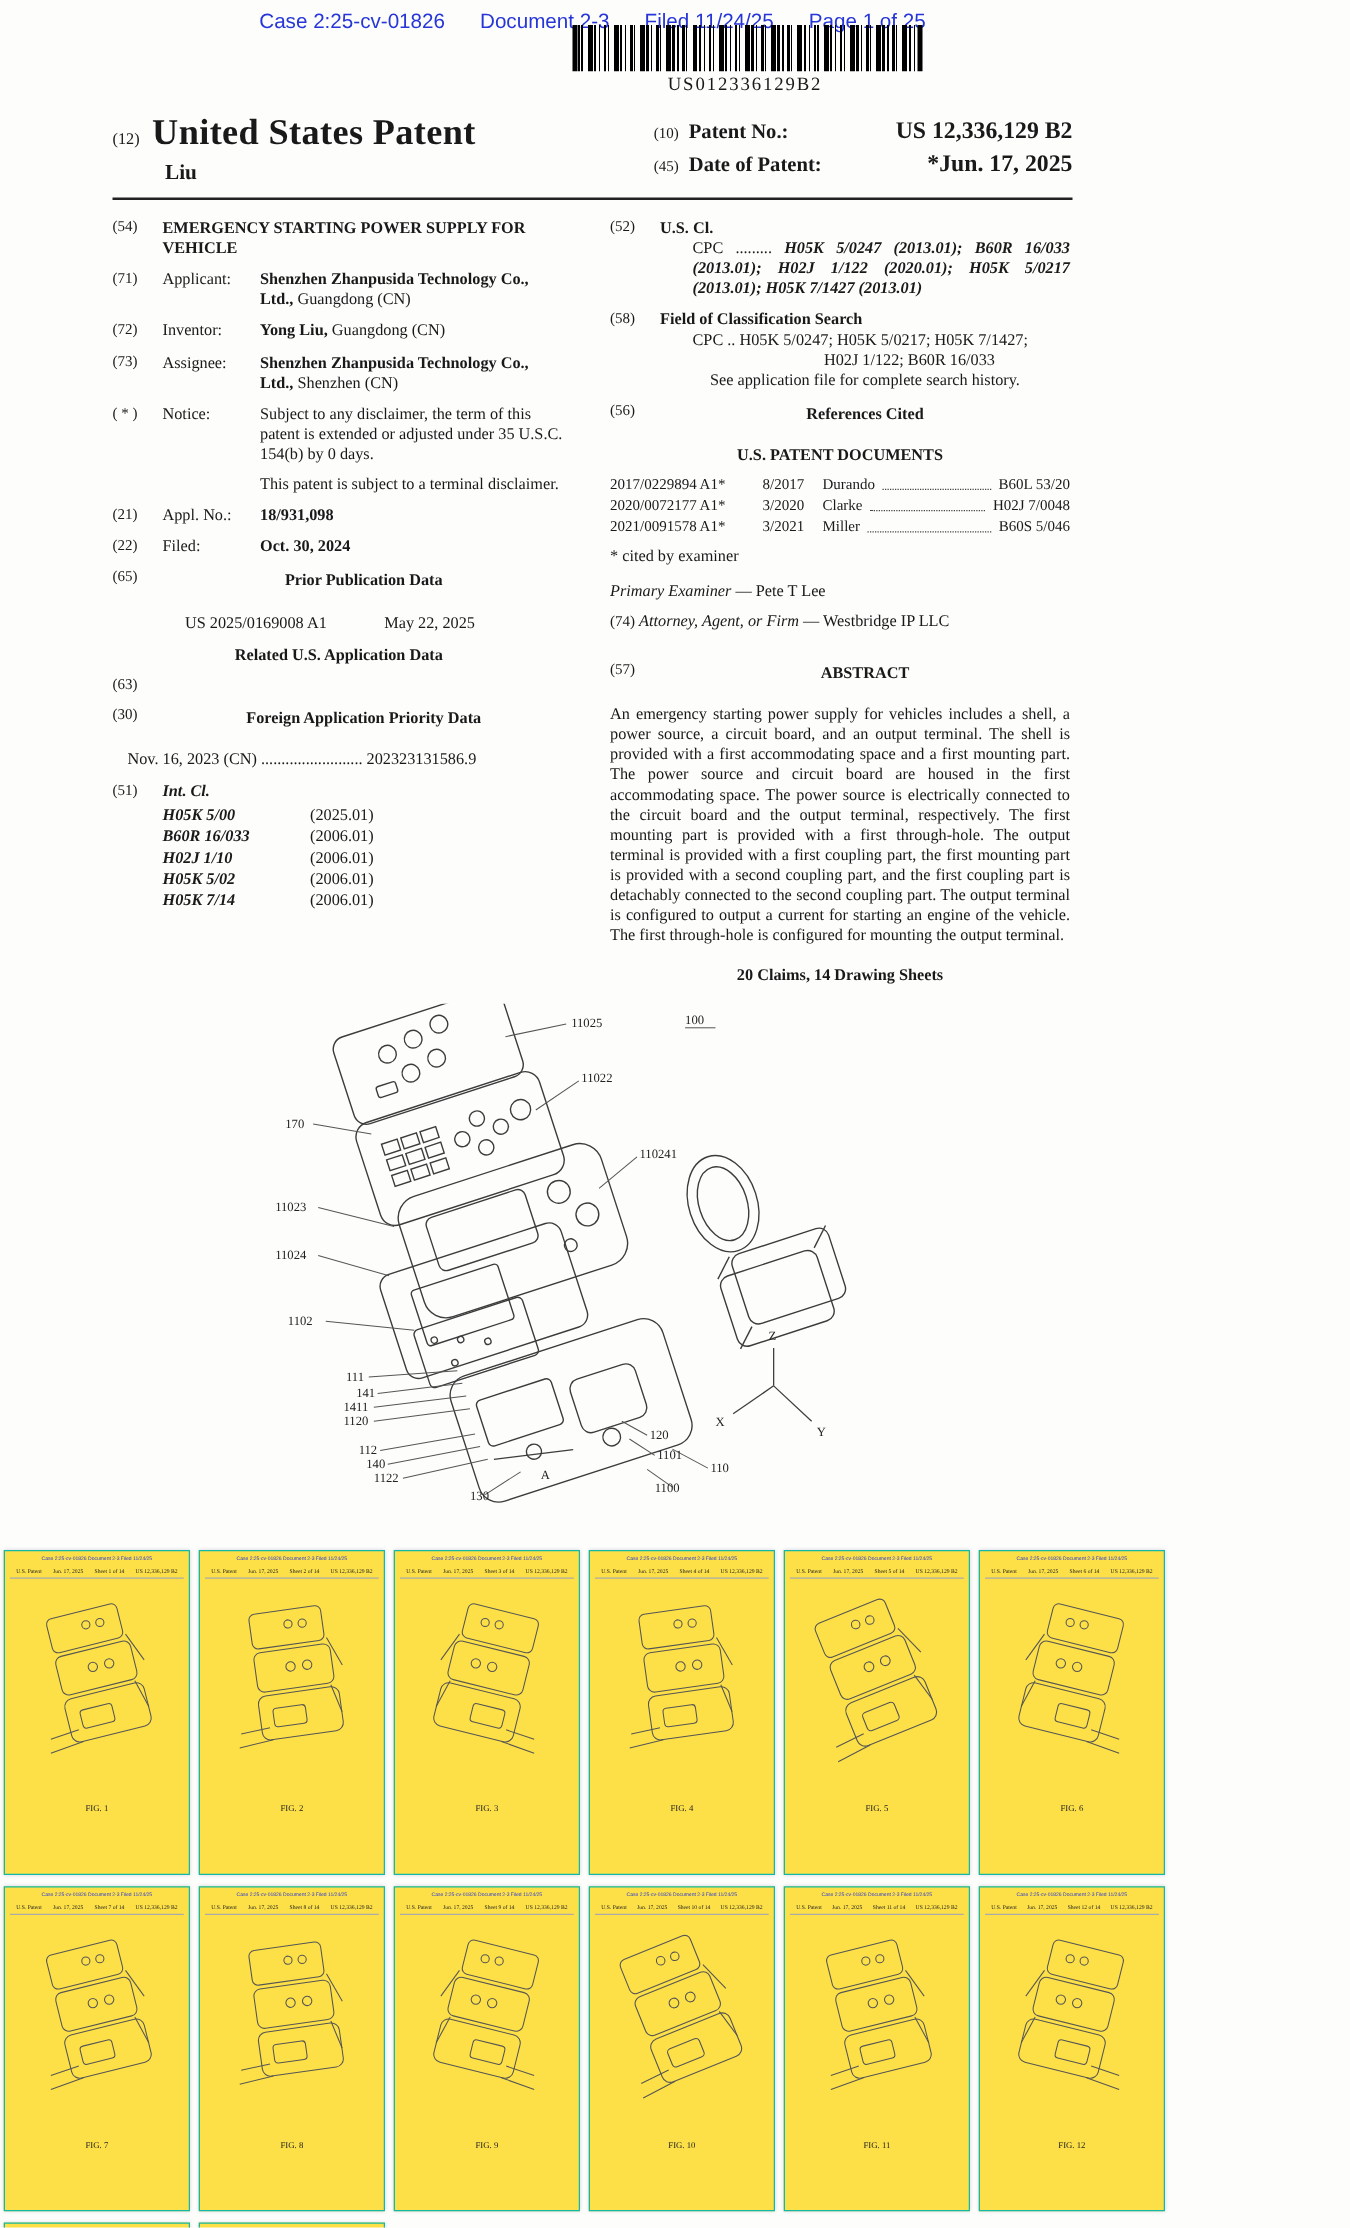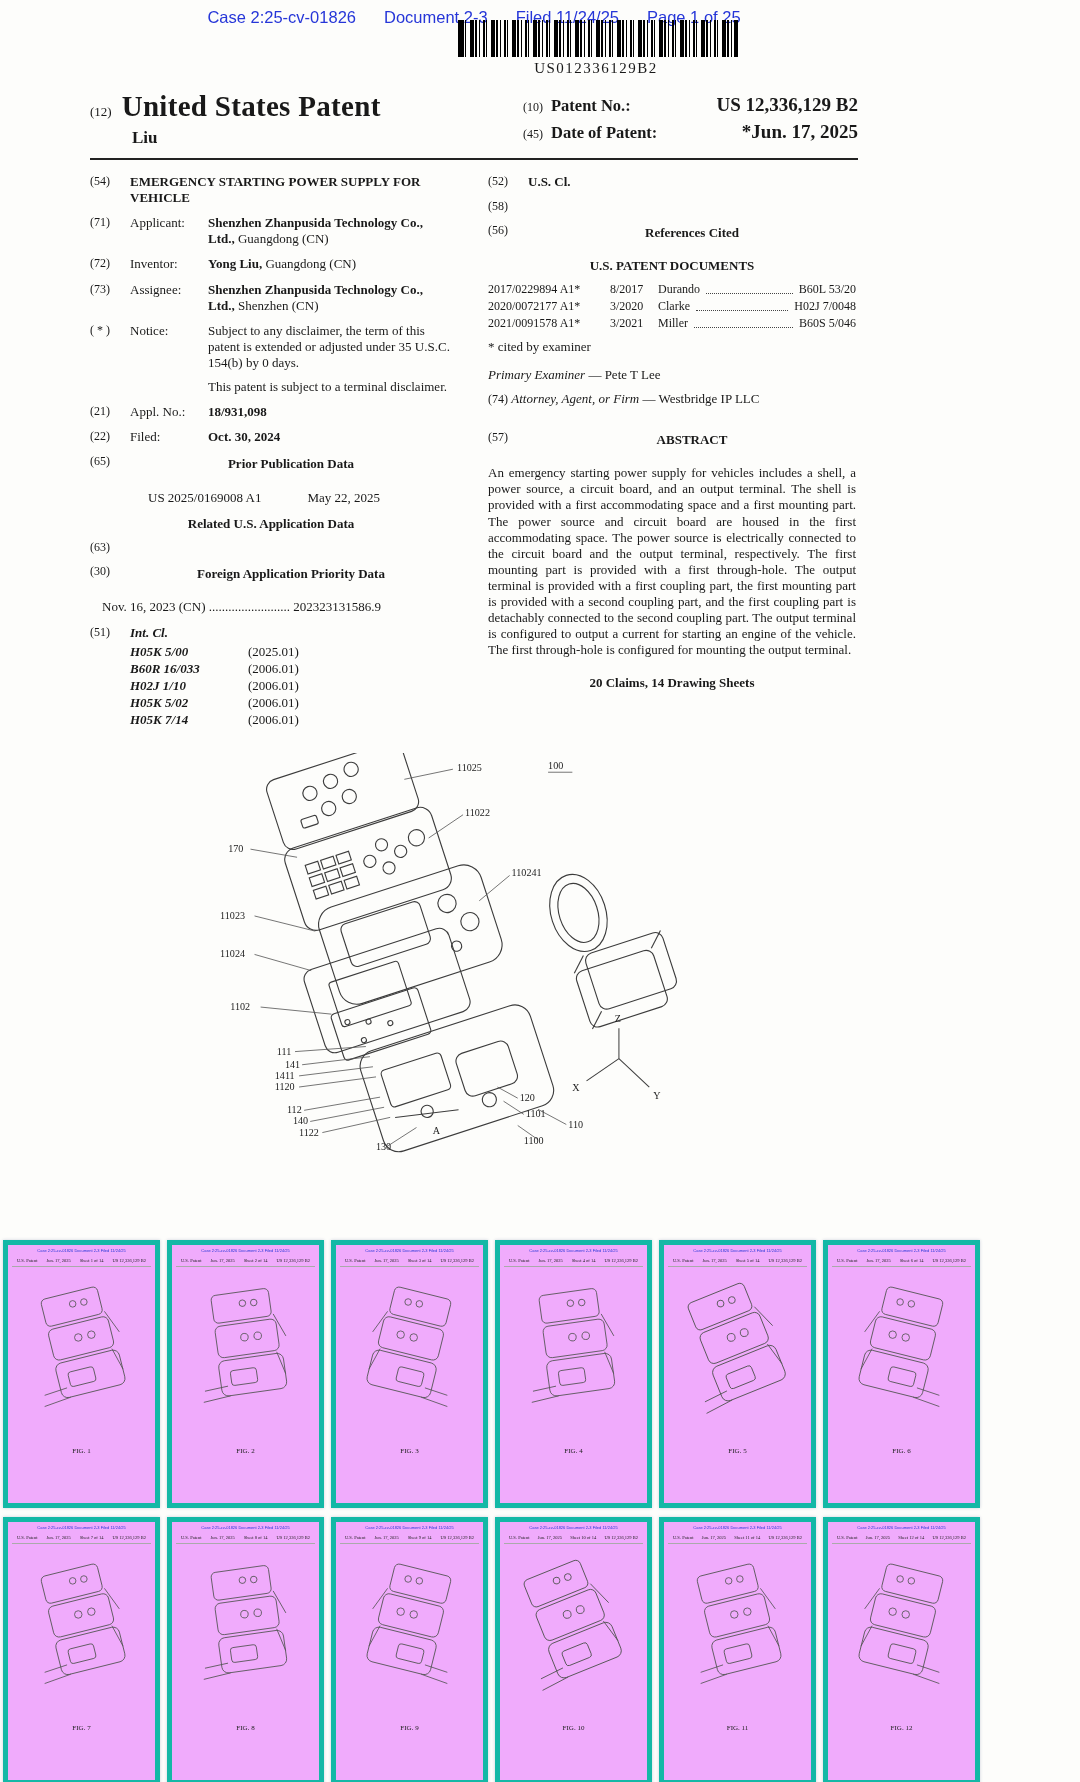--- a/index.html
+++ b/index.html
@@ -84,22 +84,22 @@
   .figure{margin:14px 0 0 126px;width:486px;}
   .fig-svg{display:block;}
   .fig-svg text{font-family:"Liberation Serif", serif;}
 
   
   .thumbs{
     position:absolute;left:3px;top:1240px;width:1076px;
     display:flex;flex-wrap:wrap;gap:9px 7px;z-index:3;background:#fdfdfb;
   }
   .thumb{
-    width:147px;height:258px;background:#f0abfc;position:relative;overflow:hidden;
-    border:5px solid #14b8a6;box-shadow:0 0 3px rgba(40,60,120,.22);
+    width:147px;height:258px;background:#fde047;position:relative;overflow:hidden;
+    border:1px solid #14b8a6;box-shadow:0 0 3px rgba(40,60,120,.22);
   }
   .t-case{
     font-size:4px;line-height:6px;color:#2636d8;text-align:center;
     margin-top:3px;white-space:nowrap;overflow:hidden;
     font-family:"Liberation Sans", sans-serif;
   }
   .t-head{
     display:flex;justify-content:space-between;align-items:baseline;
     font-size:4.5px;line-height:7px;padding:2px 5px 2px;color:#222;
     border-bottom:.5px solid #aaa;margin:1px 4px 0;
@@ -233,24 +233,34 @@
             </div>
         </div>
       </div>
     </div>
 
     <div class="col-r">
       <div class="row">
         <span class="num">(52)</span>
         <div>
           <div class="b">U.S. Cl.</div>
+          <div class="cpc-block">
+            <span>CPC .........</span>
+            <span class="cpc-codes">H05K 5/0247 (2013.01); B60R 16/033 (2013.01); H02J 1/122 (2020.01); H05K 5/0217 (2013.01); H05K 7/1427 (2013.01)</span>
+          </div>
         </div>
       </div>
       <div class="row">
         <span class="num">(58)</span>
+        <div>
+          <div class="b">Field of Classification Search</div>
+          <div class="fcs-l1">CPC .. H05K 5/0247; H05K 5/0217; H05K 7/1427;</div>
+          <div class="fcs-l2">H02J 1/122; B60R 16/033</div>
+          <div class="fcs-l3">See application file for complete search history.</div>
+        </div>
       </div>
       <div class="row">
         <span class="num">(56)</span>
         <div class="chead">References Cited</div>
       </div>
       <div class="chead">U.S. PATENT DOCUMENTS</div>
       <div class="refs" id="ref-rows">
           <div class="ref">
             <span class="ref-cite">2017/0229894 A1*</span>
             <span class="ref-date">8/2017</span>

